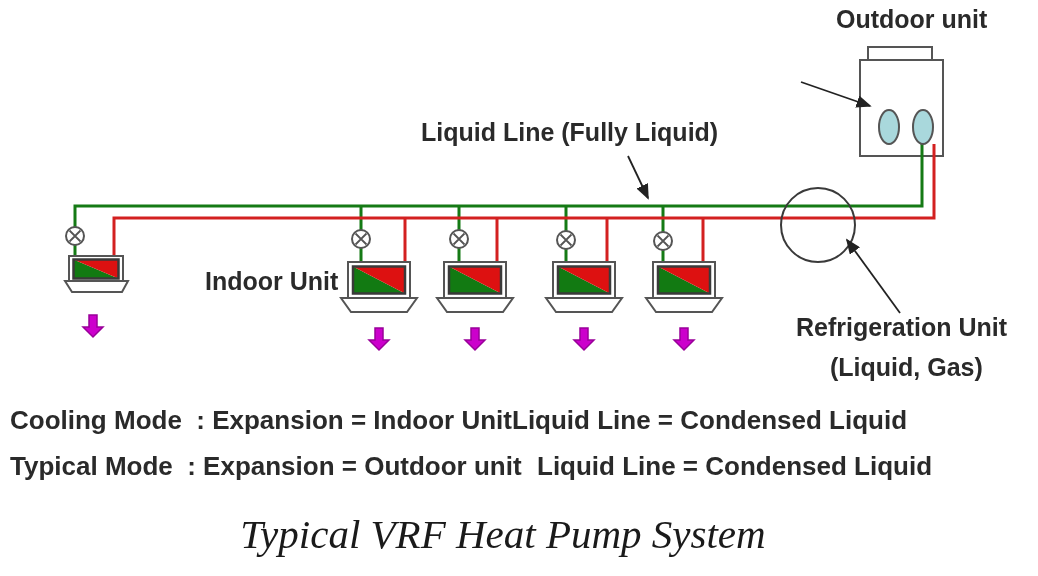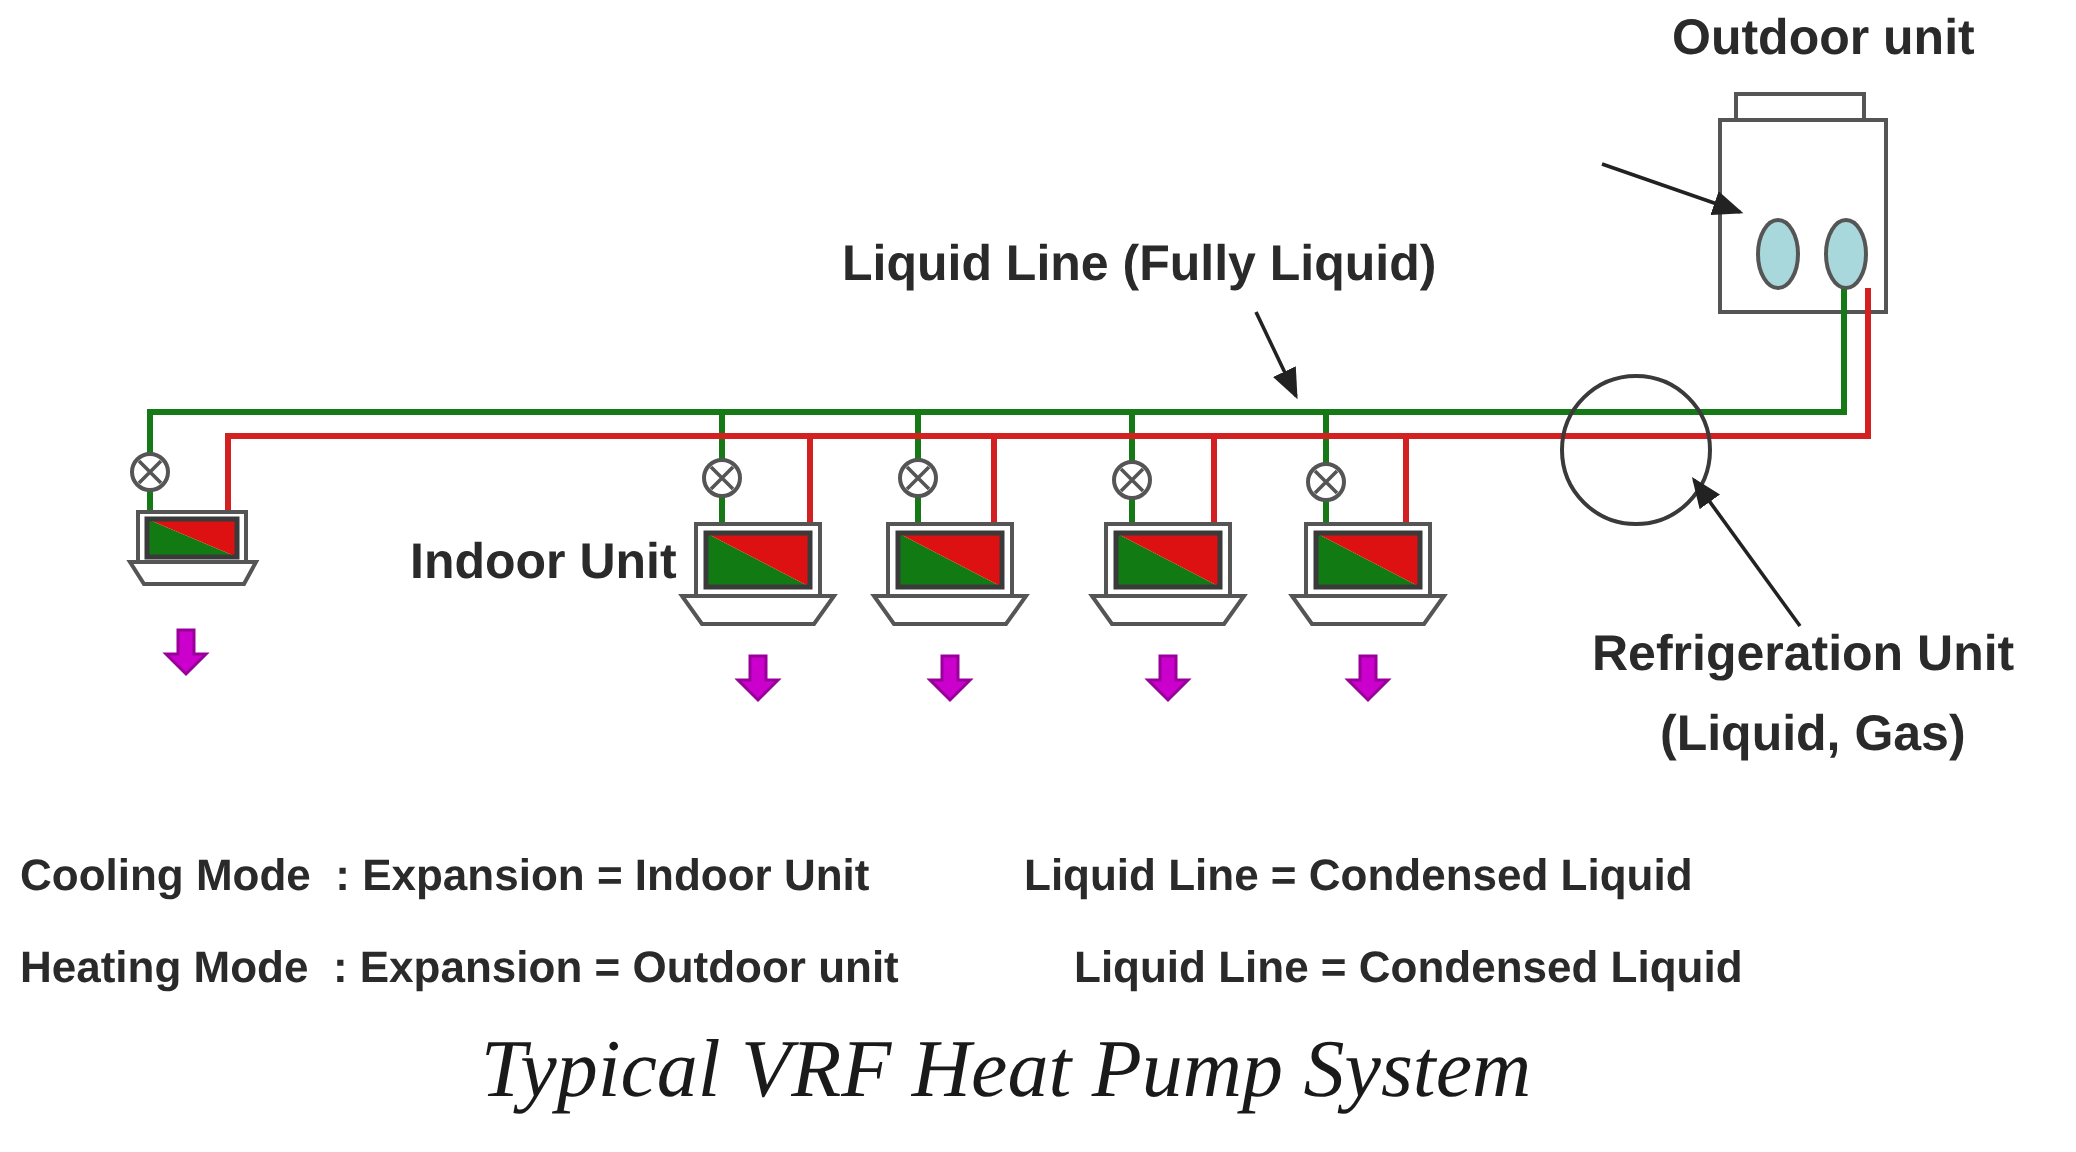--- a/index.html
+++ b/index.html
@@ -12,21 +12,21 @@
   .valve circle{fill:#fff;stroke:var(--outline-gray);stroke-width:2;}
   .valve path{stroke:var(--outline-gray);stroke-width:1.8;fill:none;}
   .comp{fill:var(--compressor-fill);stroke:var(--outline-gray);stroke-width:2;}
   .tri-g{fill:var(--indoor-unit-green);}
   .tri-r{fill:var(--indoor-unit-red);}
   .inner{fill:none;stroke:var(--inner-outline);stroke-width:2.5;}
   .flow{fill:var(--airflow-magenta);stroke:var(--airflow-magenta-border);stroke-width:1.5;}
   .ann{fill:none;stroke:var(--annotation-black);stroke-width:1.8;}
   .refc{fill:none;stroke:var(--inner-outline);stroke-width:2;}
   .lbl{position:absolute;font-weight:bold;font-size:25px;color:var(--text-dark);white-space:pre;line-height:1.1;}
-  .note{position:absolute;font-weight:bold;font-size:22px;color:var(--text-dark);white-space:pre;line-height:1.1;margin-top:20px;}
+  .note{position:absolute;font-weight:bold;font-size:26px;color:var(--text-dark);white-space:pre;line-height:1.1;}
   .title{position:absolute;left:0;top:510px;width:1006px;text-align:center;
          font-family:"Liberation Serif",serif;font-style:italic;font-size:41px;color:#1a1a1a;}
 </style>
 </head>
 <body>
 
 <div id="stage">
 
   <svg width="1038" height="576" viewBox="0 0 1038 576">
     <defs>
@@ -131,17 +131,17 @@
 
   <div class="lbl" style="left:157px;top:268px;margin-left:48px;">Indoor Unit</div>
 
   <div class="lbl" style="left:796px;top:314px;">Refrigeration Unit</div>
 
   <div class="lbl" style="left:830px;top:354px;text-align:right;">(Liquid, Gas)</div>
 
   <div class="note" style="left:10px;top:406px;">Cooling Mode  : Expansion = Indoor Unit</div>
   <div class="note" style="left:512px;top:406px;">Liquid Line = Condensed Liquid</div>
 
-  <div class="note" style="left:10px;top:452px;">Heating Mode  : Expansion = Outdoor unit</div>
+  <div class="note" style="left:10px;top:452px;">Typical Mode  : Expansion = Outdoor unit</div>
   <div class="note" style="left:537px;top:452px;">Liquid Line = Condensed Liquid</div>
 
   <div class="title">Typical VRF Heat Pump System</div>
 </div>
 
 </body></html>

